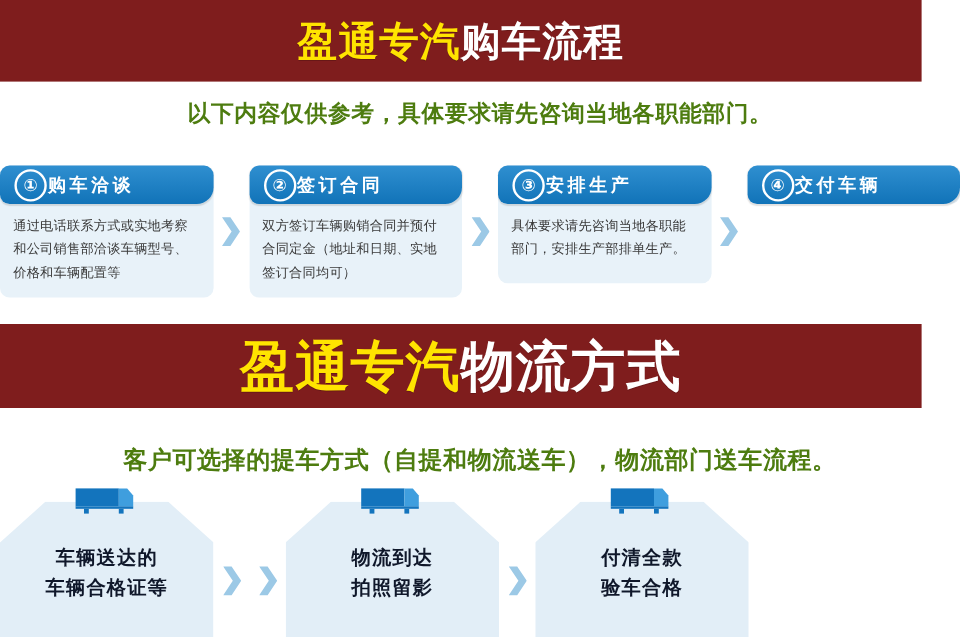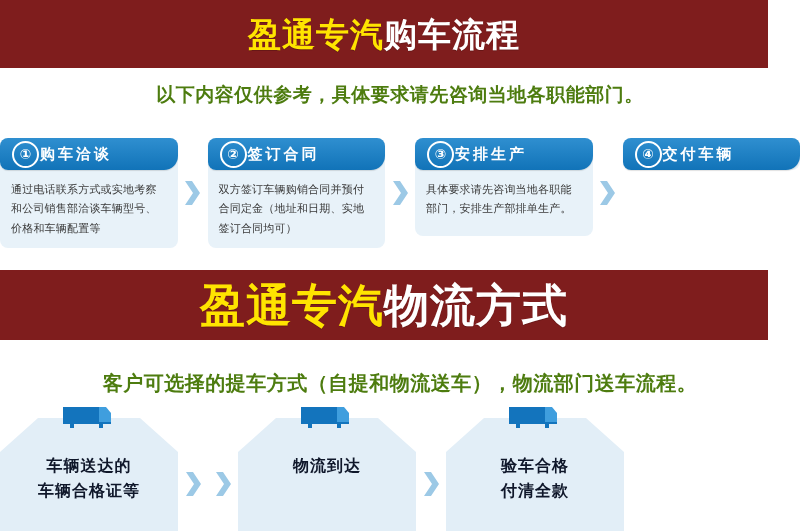--- a/index.html
+++ b/index.html
@@ -240,20 +240,21 @@
         <svg width="56" height="26" viewBox="0 0 56 26">
           <rect x="2" y="3" width="36" height="15" fill="#1374bd"></rect>
           <polygon points="38,3 45,3 50,9 50,18 38,18" fill="#3f9ede"></polygon>
           <rect x="2" y="18" width="48" height="2" fill="#1374bd"></rect>
           <rect x="9" y="20" width="4" height="4" fill="#1374bd"></rect>
           <rect x="38" y="20" width="4" height="4" fill="#1374bd"></rect>
         </svg>
       </span>
       <div class="logi-text">
         <div>物流到达</div>
+        <div>拍照留影</div>
       </div>
     </div>
 
     <div class="logi-gap">
       <span class="chev">
         <svg width="15" height="26" viewBox="0 0 15 26">
             <polygon points="0,1 7,1 15,13 7,25 0,25 8,13" fill="#9cc9e6"></polygon>
           </svg>
       </span>
     </div>
@@ -263,20 +264,20 @@
       <span class="logi-truck">
         <svg width="56" height="26" viewBox="0 0 56 26">
           <rect x="2" y="3" width="36" height="15" fill="#1374bd"></rect>
           <polygon points="38,3 45,3 50,9 50,18 38,18" fill="#3f9ede"></polygon>
           <rect x="2" y="18" width="48" height="2" fill="#1374bd"></rect>
           <rect x="9" y="20" width="4" height="4" fill="#1374bd"></rect>
           <rect x="38" y="20" width="4" height="4" fill="#1374bd"></rect>
         </svg>
       </span>
       <div class="logi-text">
+        <div>付清全款</div>
         <div>验车合格</div>
-        <div>付清全款</div>
       </div>
     </div>
 
   </div>
 
 </div>
 
 </body></html>

